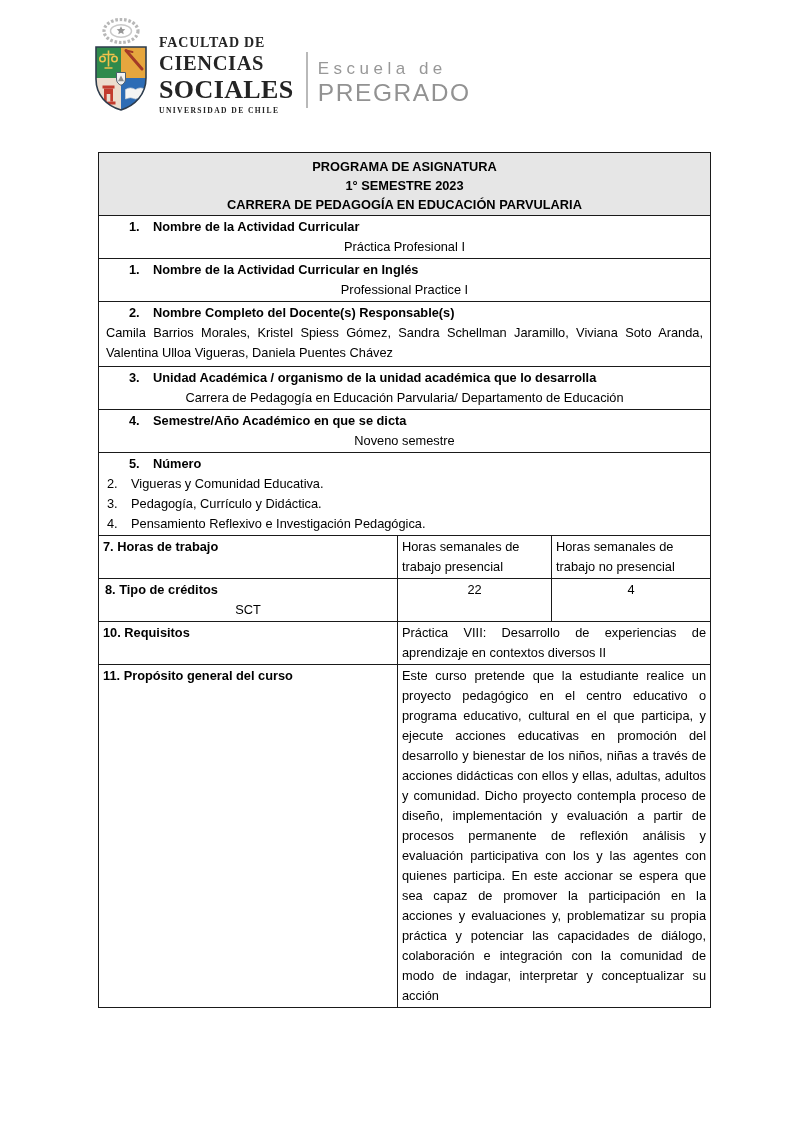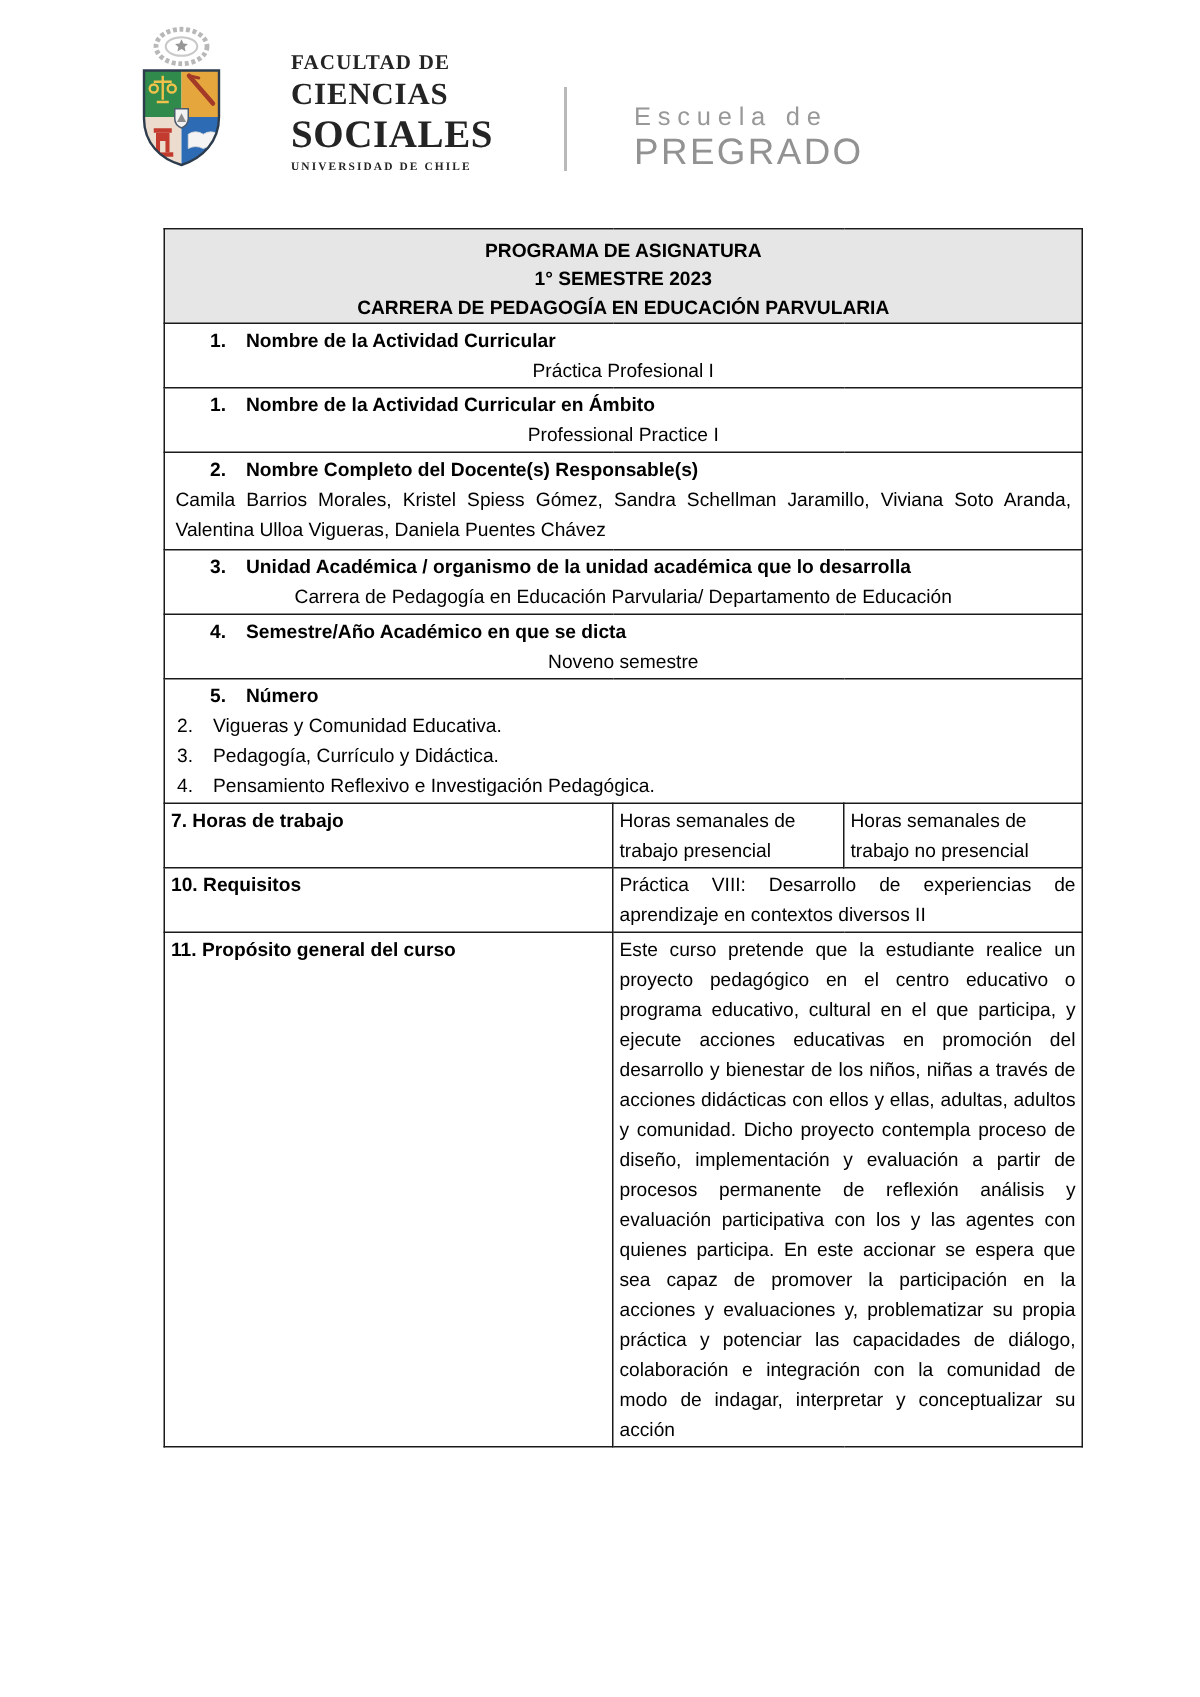--- a/index.html
+++ b/index.html
@@ -14,22 +14,21 @@
     color: #000;
     overflow: hidden;
   }
 
   
   .logo-row {
     position: absolute;
     left: 92px;
     top: 16px;
     display: flex;
-    align-items: flex-end;
-    gap: 35px;
+    align-items: center;
   }
   .shield-svg { display: block; }
   .fac-block {
     margin-left: 9px;
     margin-top: 20px;
     font-family: "Liberation Serif", serif;
     color: #242424;
     line-height: 1;
   }
   .fac-l1 { font-size: 14px; font-weight: bold; letter-spacing: 0.8px; }
@@ -39,21 +38,21 @@
   .logo-divider {
     width: 2px; height: 56px;
     background: #b9b9b9;
     margin: 30px 10px 0 12px;
   }
   .school-block { margin-top: 36px; color: #989898; line-height: 1; }
   .school-l1 { font-size: 17px; letter-spacing: 4.5px; font-weight: normal; }
   .school-l2 { font-size: 24.5px; font-weight: normal; letter-spacing: 1.6px; margin-top: 4px; color: #929292; }
 
   
-  .doc-wrap { position: absolute; left: 109px; top: 152px; width: 612px; }
+  .doc-wrap { position: absolute; left: 98px; top: 152px; width: 612px; }
   table.doc {
     width: 100%;
     border-collapse: collapse;
     table-layout: fixed;
     font-size: 12.8px;
   }
   table.doc td {
     border: 1.5px solid #1a1a1a;
     vertical-align: top;
     padding: 1px 4px;
@@ -162,21 +161,21 @@
 
       <tr>
         <td colspan="3" style="height:43px">
           <div class="fh"><span class="num">1.</span><span>Nombre de la Actividad Curricular</span></div>
           <div class="val-center">Práctica Profesional I</div>
         </td>
       </tr>
 
       <tr>
         <td colspan="3" style="height:42px">
-          <div class="fh"><span class="num">1.</span><span>Nombre de la Actividad Curricular en Ámbito</span></div>
+          <div class="fh"><span class="num">1.</span><span>Nombre de la Actividad Curricular en Inglés</span></div>
           <div class="val-center">Professional Practice I</div>
         </td>
       </tr>
 
       <tr>
         <td colspan="3" style="height:65px">
           <div class="fh"><span class="num">2.</span><span>Nombre Completo del Docente(s) Responsable(s)</span></div>
           <div class="val-justify">Camila Barrios Morales, Kristel Spiess Gómez, Sandra Schellman Jaramillo, Viviana Soto Aranda, Valentina Ulloa Vigueras, Daniela Puentes Chávez</div>
         </td>
       </tr>
@@ -203,20 +202,28 @@
           <div class="li-row"><span class="num">4.</span><span>Pensamiento Reflexivo e Investigación Pedagógica.</span></div>
         </td>
       </tr>
 
       <tr>
         <td style="height:43px" class="cell-label small-pad">7. Horas de trabajo</td>
         <td class="small-pad">Horas semanales de trabajo presencial</td>
         <td class="small-pad">Horas semanales de trabajo no presencial</td>
       </tr>
 
+      <tr>
+        <td style="height:42px">
+          <div class="cell-label">8. Tipo de créditos</div>
+          <div class="val-center">SCT</div>
+        </td>
+        <td class="num-val">22</td>
+        <td class="num-val">4</td>
+      </tr>
 
 
       <tr>
         <td style="height:42px" class="cell-label small-pad">10. Requisitos</td>
         <td colspan="2" class="req-text">Práctica VIII: Desarrollo de experiencias de aprendizaje en contextos diversos II</td>
       </tr>
 
       <tr>
         <td style="height:305px" class="cell-label small-pad">11. Propósito general del curso</td>
         <td colspan="2" class="purpose-text">Este curso pretende que la estudiante realice un proyecto pedagógico en el centro educativo o programa educativo, cultural en el que participa, y ejecute acciones educativas en promoción del desarrollo y bienestar de los niños, niñas a través de acciones didácticas con ellos y ellas, adultas, adultos y comunidad. Dicho proyecto contempla proceso de diseño, implementación y evaluación a partir de procesos permanente de reflexión análisis y evaluación participativa con los y las agentes con quienes participa. En este accionar se espera que sea capaz de promover la participación en la acciones y evaluaciones y, problematizar su propia práctica y potenciar las capacidades de diálogo, colaboración e integración con la comunidad de modo de indagar, interpretar y conceptualizar su acción</td>

